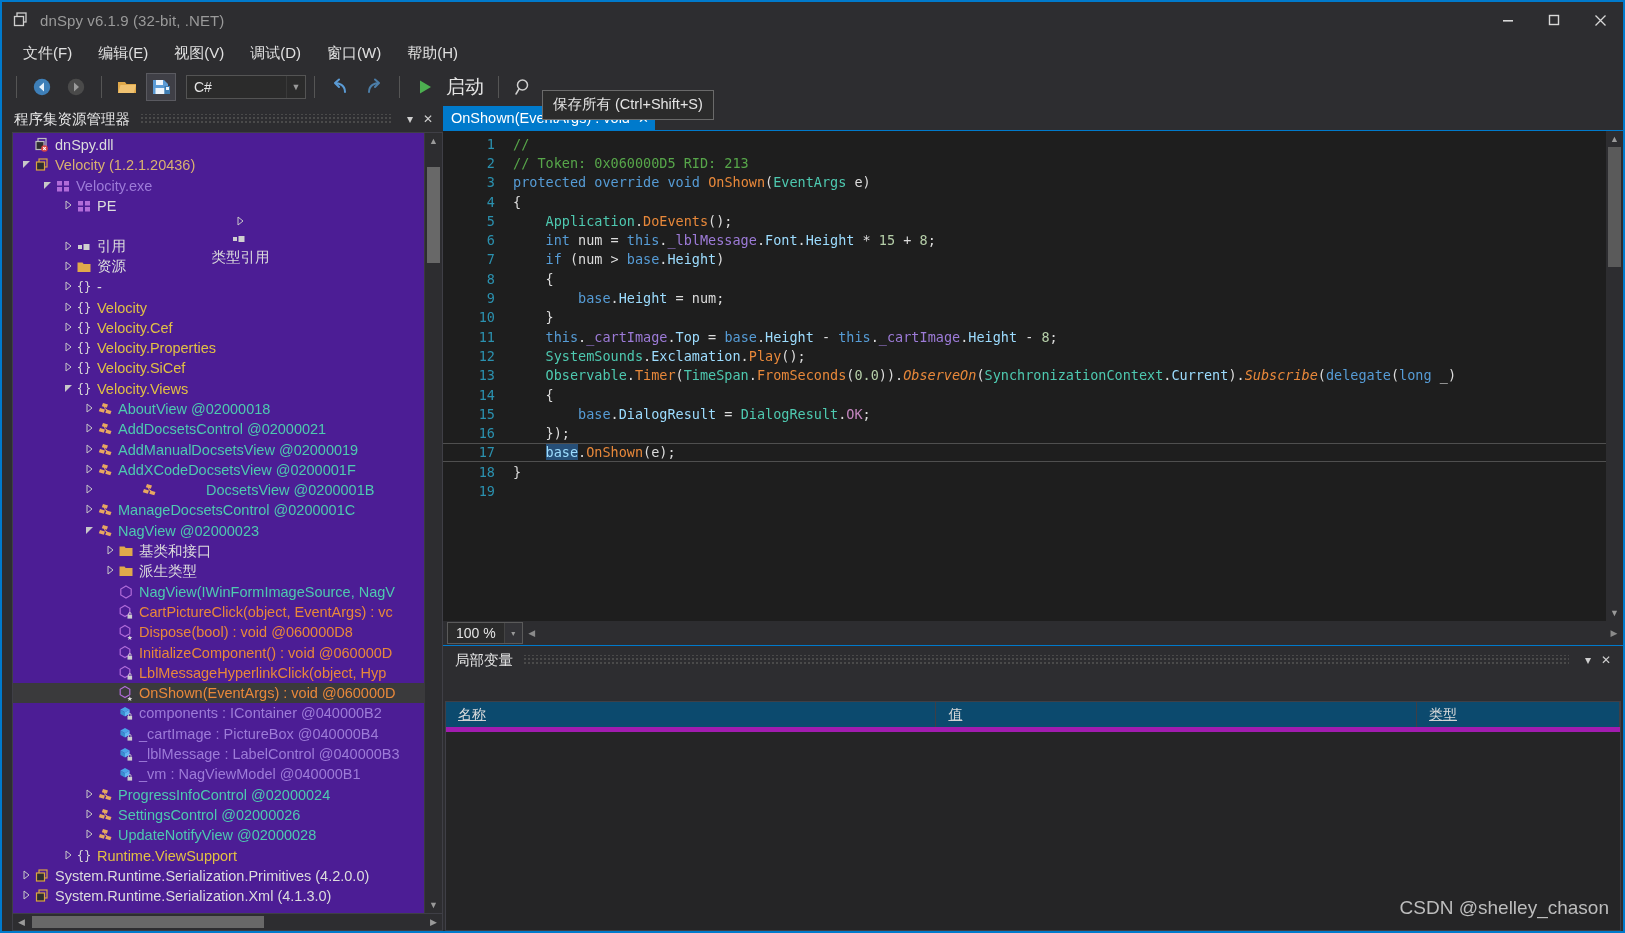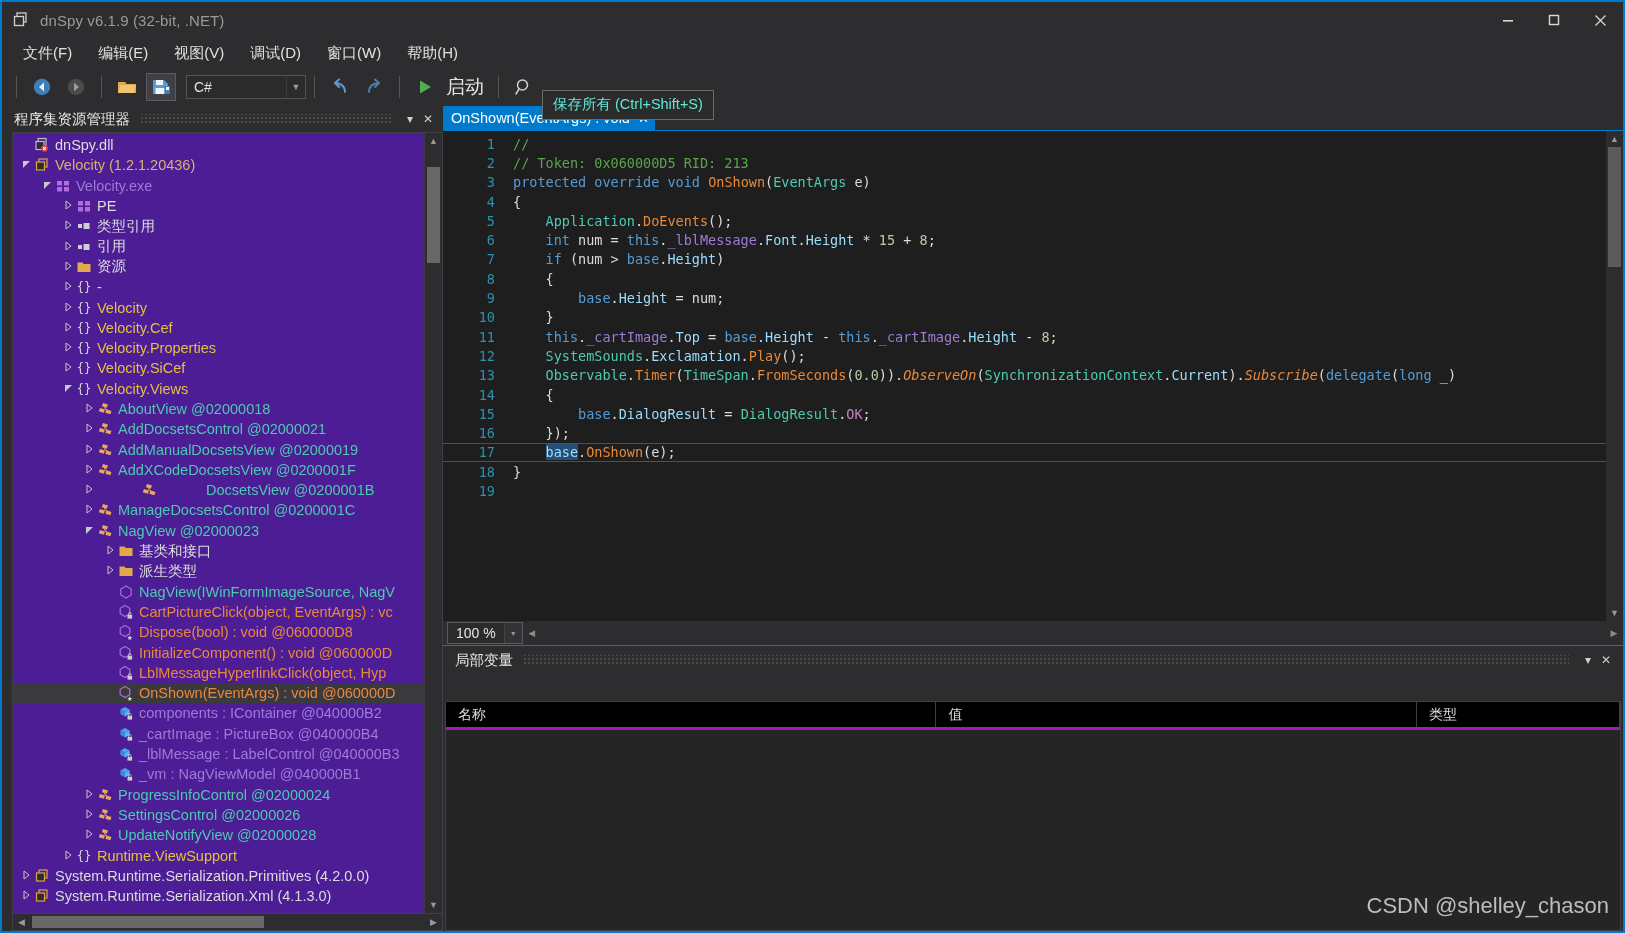--- a/index.html
+++ b/index.html
@@ -275,42 +275,42 @@
     background-size: 4px 4px; background-position: 0 2px;
   }
   .locals-head .hbtn { width: 18px; text-align:center; color:#cfcfcf; font-size: 12px;}
   .grid {
     flex: 1 1 auto; margin: 0 2px 0 2px;
     background:#252526; border: 1px solid #3f3f46;
     display:flex; flex-direction:column; min-height: 0;
   }
   .ghead {
     height: 25px; flex: 0 0 25px; display:flex;
-    background:#000000; border-bottom: 3px solid #a21caf;
+    background:#0c4a6e; border-bottom: 5px solid #a21caf; text-decoration: underline;
   }
   .gcol {
     display:flex; align-items:center; padding-left: 12px;
     font-size: 14px; color:#dcdcdc;
     border-right: 1px solid #3f3f46;
   }
   .gbody { flex:1 1 auto; background:#252526; }
 
   .watermark {
     position: absolute; right: 14px; bottom: 12px;
-    color: #bdbdbd; font-size: 22px;
+    color: #bdbdbd; font-size: 19px;
     font-family: "Liberation Sans", sans-serif;
   }
 
   
   .tooltip {
     position: absolute;
     left: 540px; top: 88px;
     background: #2b2b2b;
     border: 1px solid #6a6a6a;
-    color: #5eead4;
+    color: #e5e5e5;
     font-size: 14.5px;
     padding: 4px 10px 5px 10px;
     z-index: 50;
     white-space: nowrap;
   }
 </style>
 </head>
 <body>
 
 <div class="app">
@@ -468,21 +468,21 @@
               <span class="ticon">
                 <svg width="16" height="16" viewBox="0 0 16 16">
                   <rect x="2" y="3" width="5" height="4.5" fill="#b16cd9"></rect>
                   <rect x="9" y="3" width="5" height="4.5" fill="#b16cd9"></rect>
                   <rect x="2" y="9" width="5" height="4.5" fill="#b16cd9"></rect>
                   <rect x="9" y="9" width="5" height="4.5" fill="#b16cd9"></rect>
                 </svg>
               </span>
               <span class="tlabel c-white">PE</span>
             </div>
-            <div class="trow" style="padding-left: 48px;">
+            <div class="trow" style="padding-left: 48px; flex-direction: column;">
               <span class="tw"><svg width="9" height="10" viewBox="0 0 9 10">
                   <path d="M2 1 L7 5 L2 9 Z" fill="none" stroke="#c8c8c8" stroke-width="1"></path>
                 </svg></span>
               <span class="ticon">
                 <svg width="16" height="16" viewBox="0 0 16 16">
                   <rect x="2" y="6" width="4" height="4" fill="#cfcfcf"></rect>
                   <rect x="7.5" y="5" width="6" height="6" fill="#cfcfcf"></rect>
                 </svg>
               </span>
               <span class="tlabel c-white">类型引用</span>

